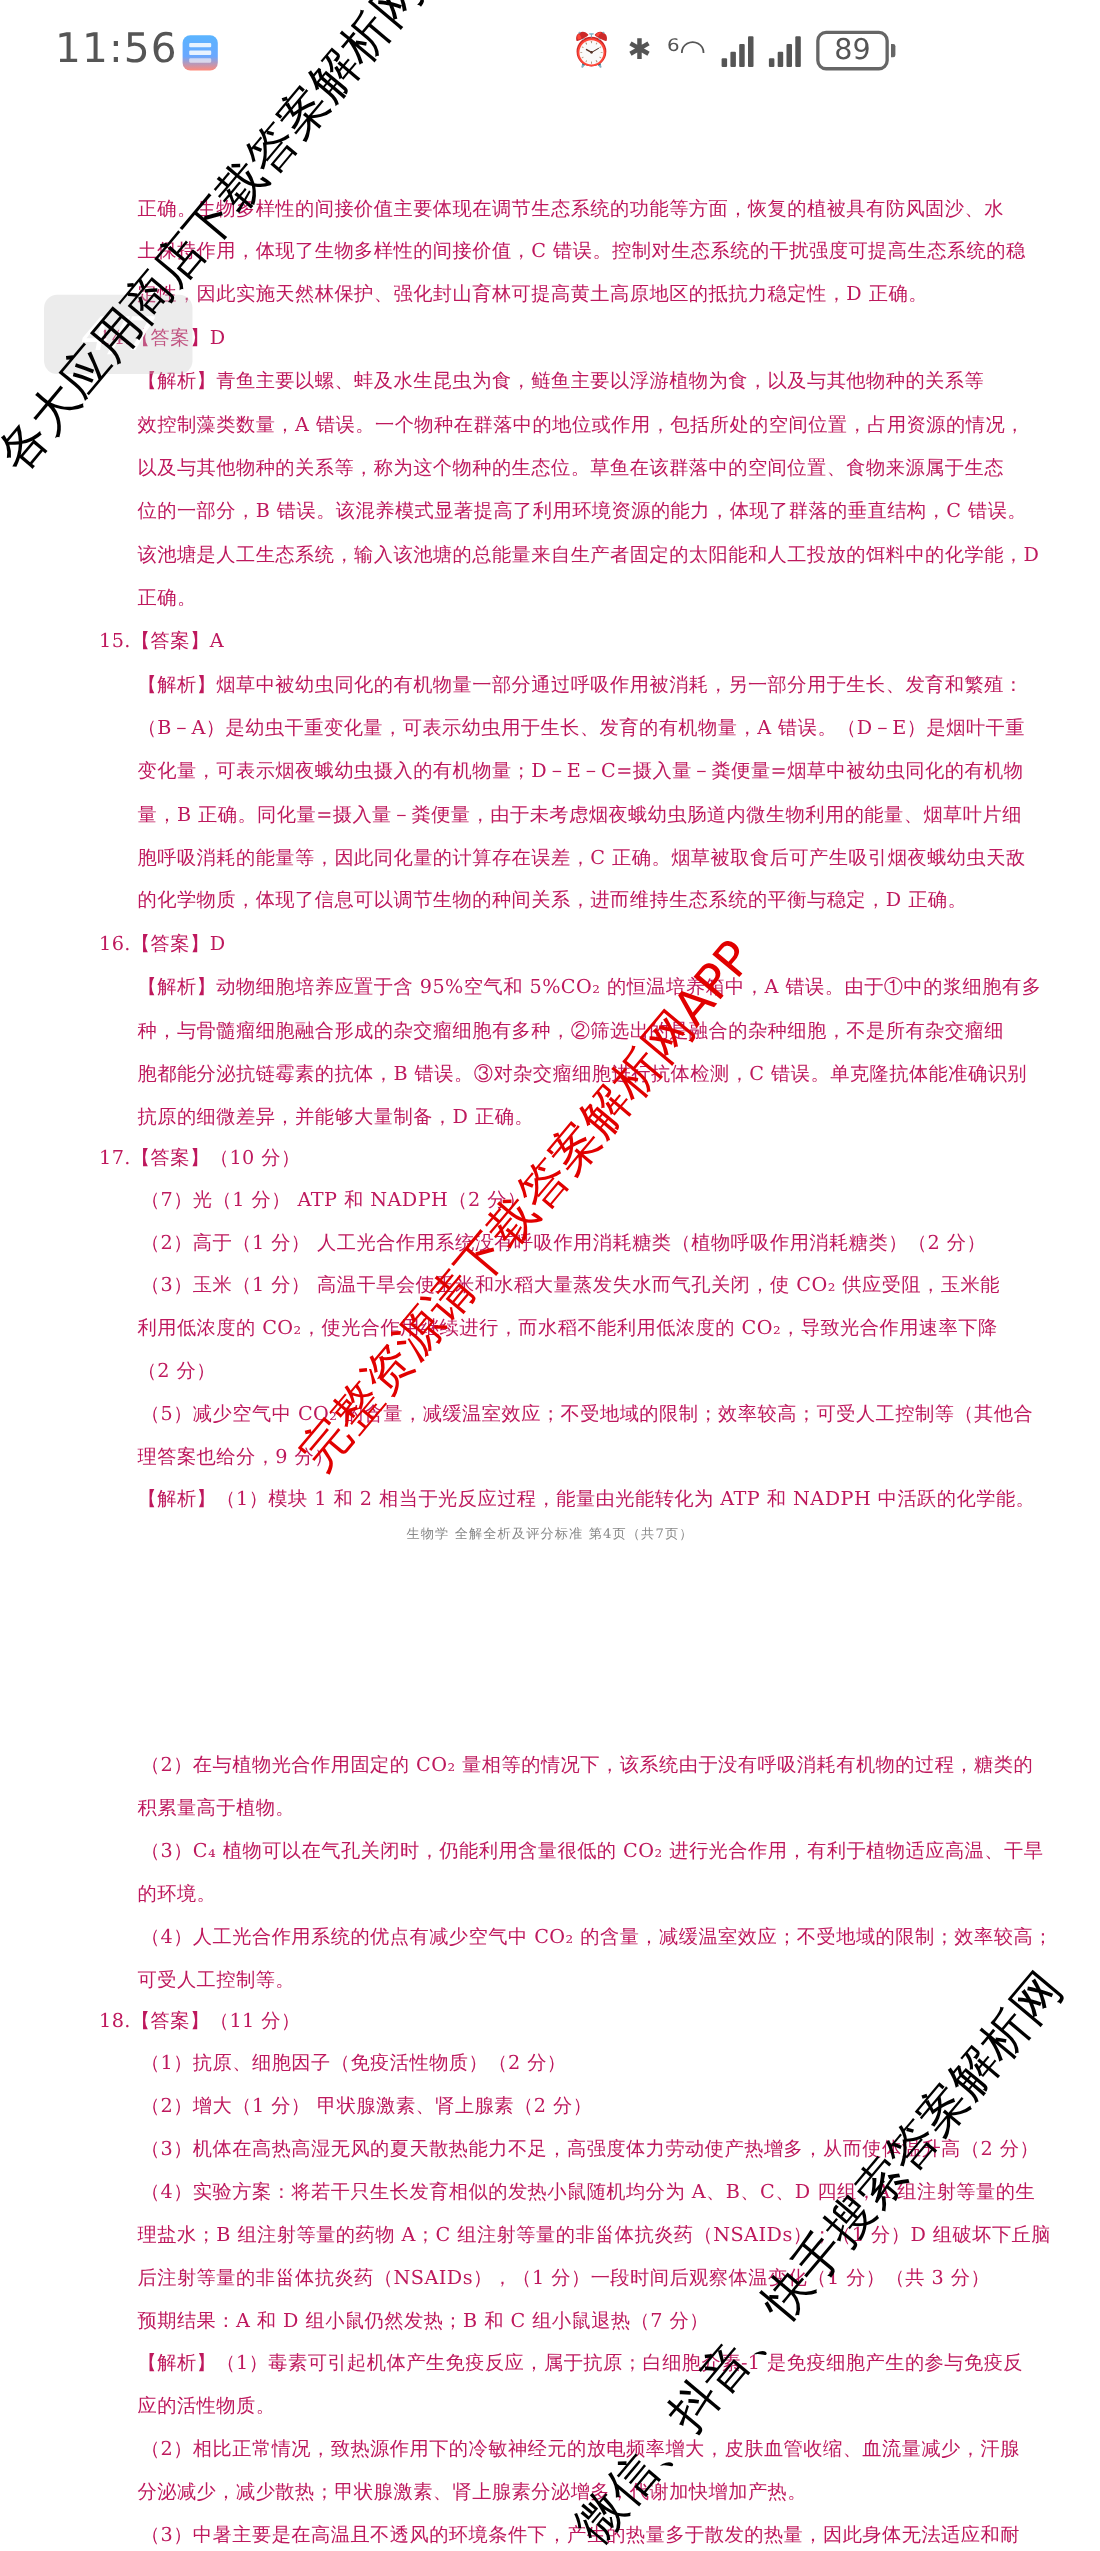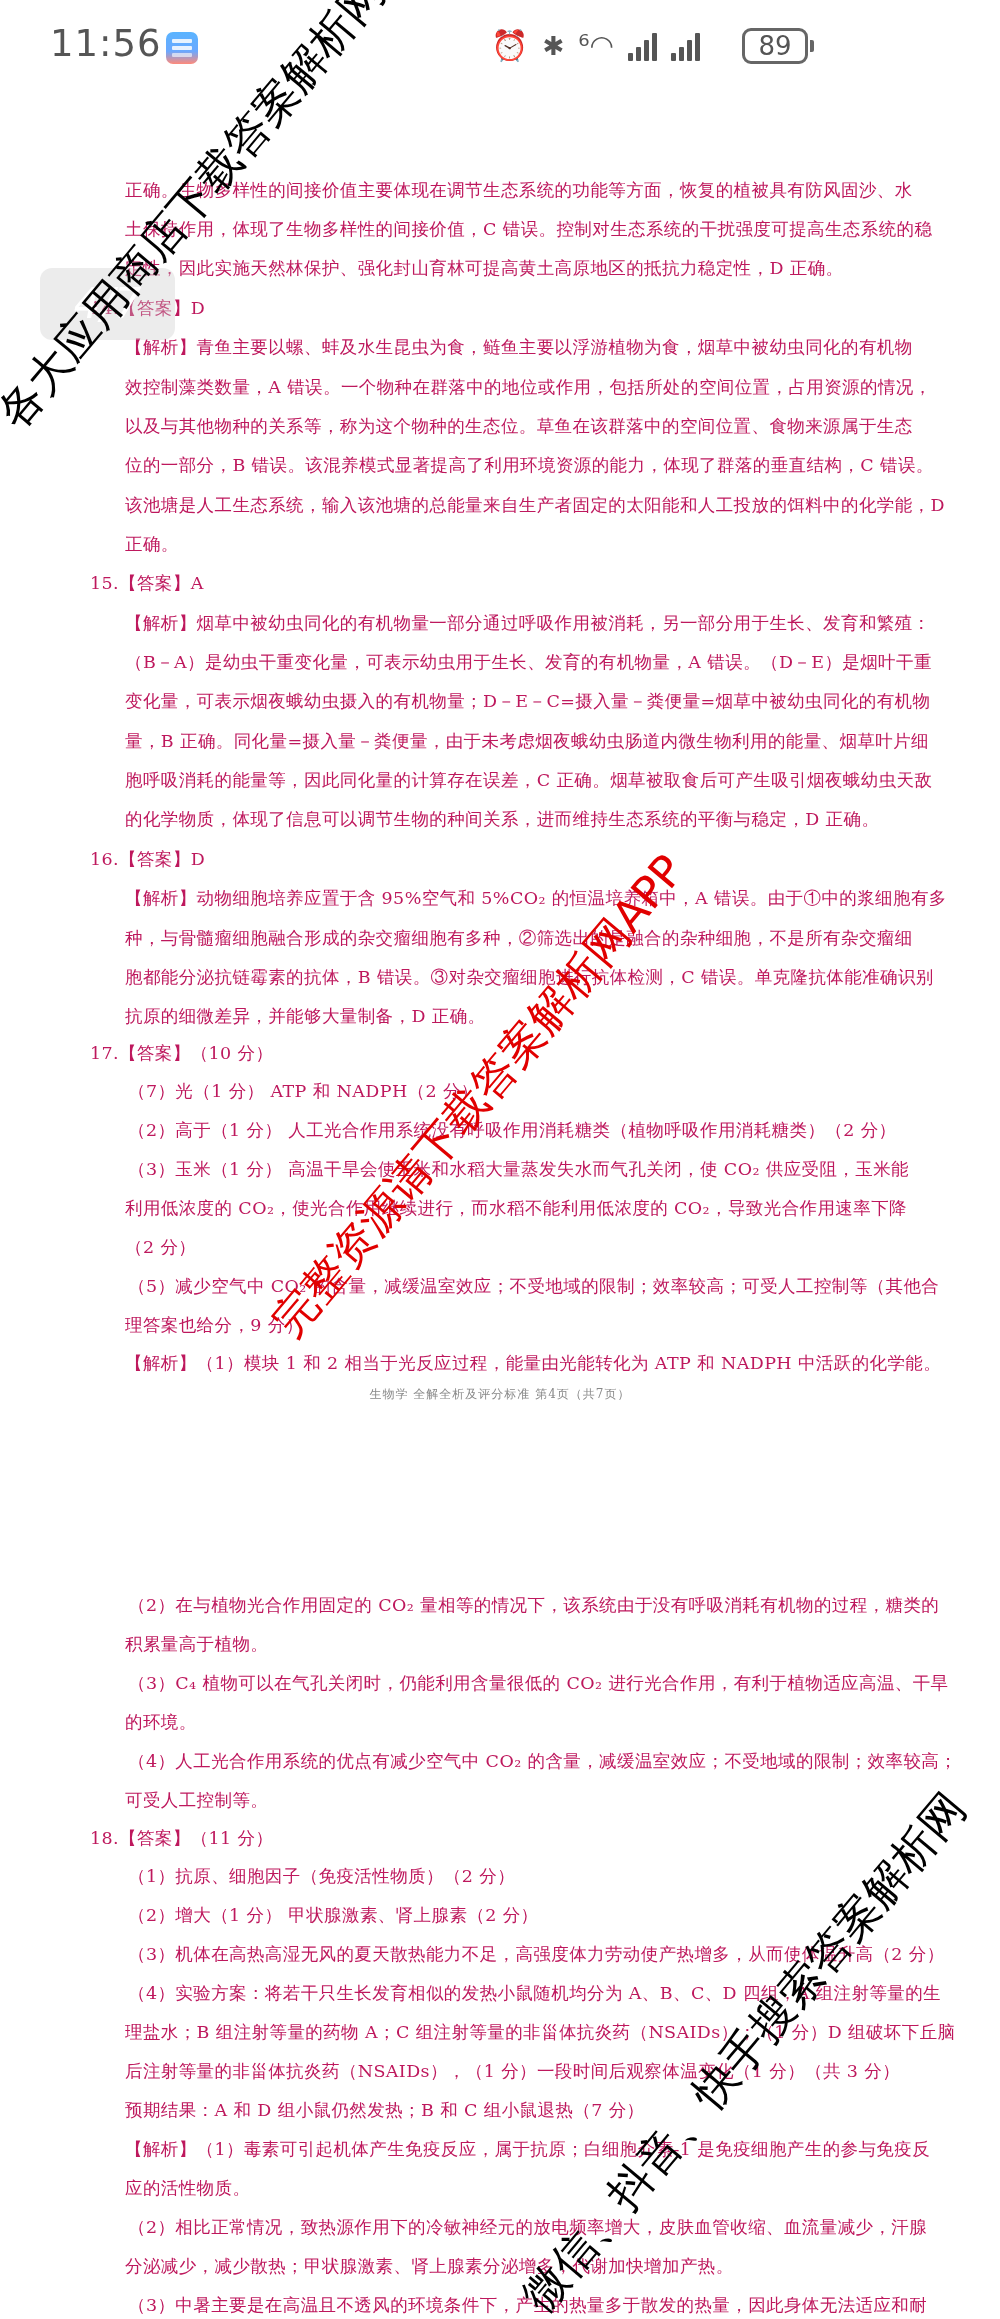--- a/index.html
+++ b/index.html
@@ -8,21 +8,21 @@
 
   .status-bar { position: absolute; top: 0; left: 0; width: 864px; height: 95px; }
   .time { position: absolute; left: 50px; top: 22px; font-family: "DejaVu Sans", sans-serif; font-size: 37px; color: #555; letter-spacing: 1px; }
   .app-badge { position: absolute; left: 166px; top: 32px; width: 32px; height: 32px; border-radius: 7px;
     background: linear-gradient(180deg, #5ab4ff 0%, #6aa8ff 60%, #ff8a7a 100%); }
   .app-badge i { position: absolute; left: 6px; right: 6px; height: 4px; background: rgba(255,255,255,0.85); border-radius: 1px; }
   .status-icons { position: absolute; right: 50px; top: 28px; display: flex; align-items: center; gap: 14px; color: #555; font-family: "DejaVu Sans", sans-serif; }
   .si { font-size: 30px; line-height: 36px; }
   .signal { display: flex; align-items: flex-end; gap: 3px; height: 30px; }
   .signal span { width: 5px; background: #555; border-radius: 1px; }
-  .battery { display: flex; align-items: center; margin-left: 28px; }
+  .battery { display: flex; align-items: center; }
   .battery-body { border: 3px solid #666; border-radius: 9px; height: 36px; width: 66px; text-align: center; font-size: 26px; line-height: 30px; color: #555; }
   .battery-tip { width: 4px; height: 12px; background: #666; border-radius: 0 2px 2px 0; margin-left: 2px; }
 
   .page-indicator { position: absolute; left: 40px; top: 268px; width: 135px; height: 72px; border-radius: 12px; background: rgba(200,200,200,0.35); color: #fff; font-family: "DejaVu Sans", sans-serif; font-size: 42px; font-style: italic; line-height: 72px; text-align: center; }
 
   .doc { position: absolute; left: 0; top: 0; width: 1000px; }
   .line { position: absolute; font-size: 17.5px; line-height: 26px; white-space: nowrap; letter-spacing: 0.4px; color: #be185d; }
   .ind { left: 125px; }
   .num { left: 90px; }
   .l2 { left: 128px; }
@@ -64,21 +64,21 @@
     </span>
   </div>
 </div>
 
 <div class="doc">
   <div class="line ind" style="top:177px">正确。生物多样性的间接价值主要体现在调节生态系统的功能等方面，恢复的植被具有防风固沙、水</div>
   <div class="line ind" style="top:216px">土保持作用，体现了生物多样性的间接价值，C 错误。控制对生态系统的干扰强度可提高生态系统的稳</div>
   <div class="line ind" style="top:255px">定性，因此实施天然林保护、强化封山育林可提高黄土高原地区的抵抗力稳定性，D 正确。</div>
 
   <div class="line num" style="top:295px">14.【答案】D</div>
-  <div class="line ind" style="top:334px">【解析】青鱼主要以螺、蚌及水生昆虫为食，鲢鱼主要以浮游植物为食，烟草中被幼虫同化的有机物</div>
+  <div class="line ind" style="top:334px">【解析】青鱼主要以螺、蚌及水生昆虫为食，鲢鱼主要以浮游植物为食，以及与其他物种的关系等</div>
   <div class="line ind" style="top:374px">效控制藻类数量，A 错误。一个物种在群落中的地位或作用，包括所处的空间位置，占用资源的情况，</div>
   <div class="line ind" style="top:413px">以及与其他物种的关系等，称为这个物种的生态位。草鱼在该群落中的空间位置、食物来源属于生态</div>
   <div class="line ind" style="top:452px">位的一部分，B 错误。该混养模式显著提高了利用环境资源的能力，体现了群落的垂直结构，C 错误。</div>
   <div class="line ind" style="top:492px">该池塘是人工生态系统，输入该池塘的总能量来自生产者固定的太阳能和人工投放的饵料中的化学能，D</div>
   <div class="line ind" style="top:531px">正确。</div>
 
   <div class="line num" style="top:570px">15.【答案】A</div>
   <div class="line ind" style="top:610px">【解析】烟草中被幼虫同化的有机物量一部分通过呼吸作用被消耗，另一部分用于生长、发育和繁殖：</div>
   <div class="line ind" style="top:649px">（B－A）是幼虫干重变化量，可表示幼虫用于生长、发育的有机物量，A 错误。（D－E）是烟叶干重</div>
   <div class="line ind" style="top:688px">变化量，可表示烟夜蛾幼虫摄入的有机物量；D－E－C=摄入量－粪便量=烟草中被幼虫同化的有机物</div>

